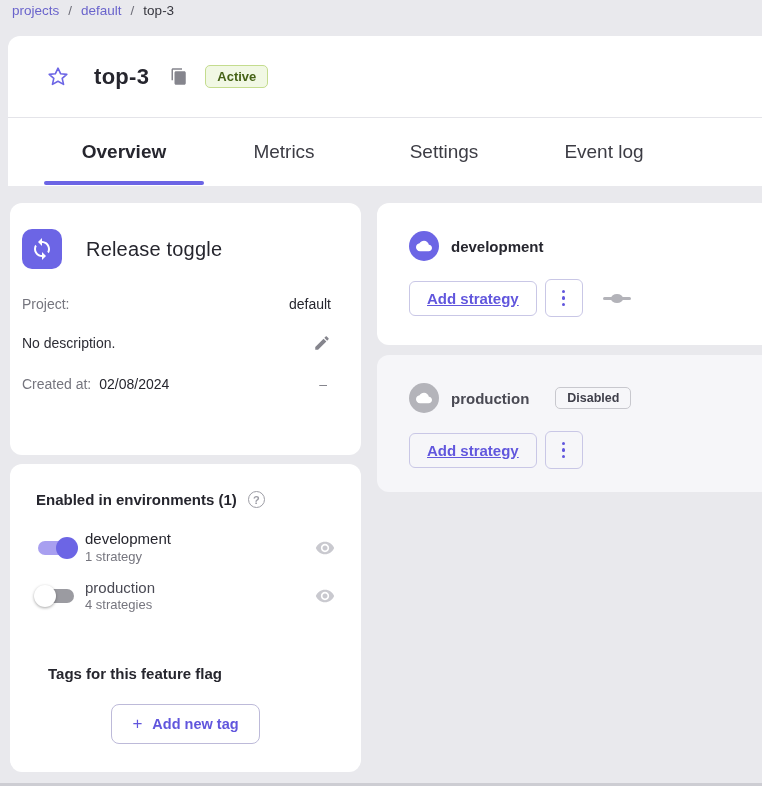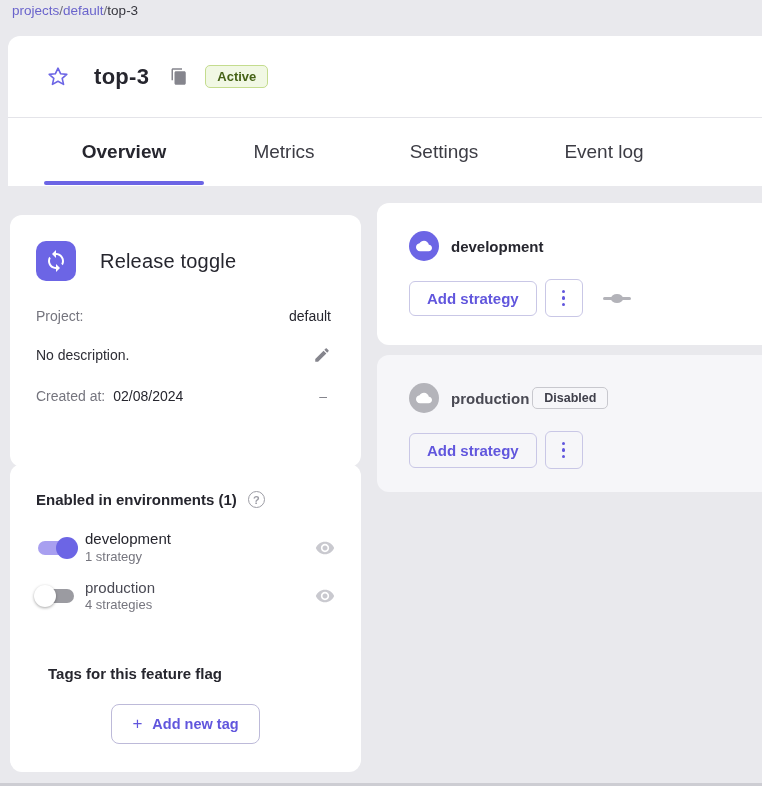--- a/index.html
+++ b/index.html
@@ -7,21 +7,21 @@
   body {
     font-family:"Liberation Sans", sans-serif;
     background:#e9e9ed;
     position:relative;
     overflow:hidden;
     color:#26262e;
   }
   
   .breadcrumb {
     position:absolute; top:3px; left:12px;
-    display:flex; 
+    display:flex; gap:9px;
     font-size:13.5px;
   }
   .crumb-link { color:#6a64cc; cursor:pointer; }
   .crumb-sep { color:#6e6e78; }
   .crumb-current { color:#36363e; }
 
   
   .header-card {
     position:absolute; left:8px; top:36px; width:790px; height:150px;
     background:#ffffff; border-radius:12px 12px 0 0;
@@ -52,21 +52,21 @@
     background:#6c65e5; border-radius:2px;
   }
 
   
   .card {
     background:#ffffff; border-radius:12px;
     position:absolute;
   }
 
   
-  .overview-card { left:10px; top:203px; width:351px; height:252px; padding:26px 30px 0 26px;margin-top:12px; }
+  .overview-card { left:10px; top:203px; width:351px; height:252px; padding:26px 30px 0 12px; }
   .type-row { display:flex; align-items:center; gap:24px; }
   .type-icon {
     width:40px; height:40px; border-radius:10px; background:#6c65e5;
     display:flex; align-items:center; justify-content:center; flex:0 0 auto;
   }
   .type-label { font-size:20px; color:#26262e; letter-spacing:.2px; }
   .meta-row { display:flex; align-items:center; justify-content:space-between; }
   .meta-row.project { margin-top:27px; font-size:14px; }
   .meta-label { color:#75757e; }
   .meta-value { color:#26262e; }
@@ -120,28 +120,28 @@
   .panel-head { display:flex; align-items:center; }
   .cloud-circle {
     width:30px; height:30px; border-radius:50%;
     display:flex; align-items:center; justify-content:center; flex:0 0 auto;
   }
   .cloud-circle.purple { background:#6c65e5; }
   .cloud-circle.gray { background:#b4b4ba; }
   .panel-env-name { margin-left:12px; font-size:15px; font-weight:bold; color:#26262e; }
   .panel-env-name.muted { color:#4a4a54; }
   .badge-disabled {
-    margin-left:3px; font-size:12.5px; font-weight:bold; color:#3f3f4a;
+    margin-left:26px; font-size:12.5px; font-weight:bold; color:#3f3f4a;
     border:1px solid #c8c8ce; border-radius:5px; padding:3px 11px; background:transparent;
   }
   .panel-actions { display:flex; align-items:center; margin-top:18px; }
   .add-strategy-btn {
     border:1px solid #c9c7e6; border-radius:6px; background:transparent;
     padding:8px 17px; cursor:pointer;
-    font-family:inherit; font-size:15px; font-weight:bold; color:#6156dd;
+    font-family:inherit; font-size:15px; font-weight:bold; color:#6156dd;text-decoration:underline;
   }
   .kebab-btn {
     width:38px; height:38px; margin-left:8px;
     border:1px solid #c9c7e6; border-radius:6px; background:transparent; cursor:pointer;
     display:flex; flex-direction:column; align-items:center; justify-content:center; gap:3px;
   }
   .kebab-btn i { width:3.5px; height:3.5px; border-radius:50%; background:#6156dd; }
   .collapse-pill { position:relative; width:28px; height:12px; margin-left:20px; }
   .collapse-pill .bar { position:absolute; top:5px; left:0; right:0; height:2.5px; background:#b3b3b9; border-radius:2px; }
   .collapse-pill .oval { position:absolute; top:2px; left:8px; width:12px; height:8.5px; background:#b3b3b9; border-radius:50%; }

